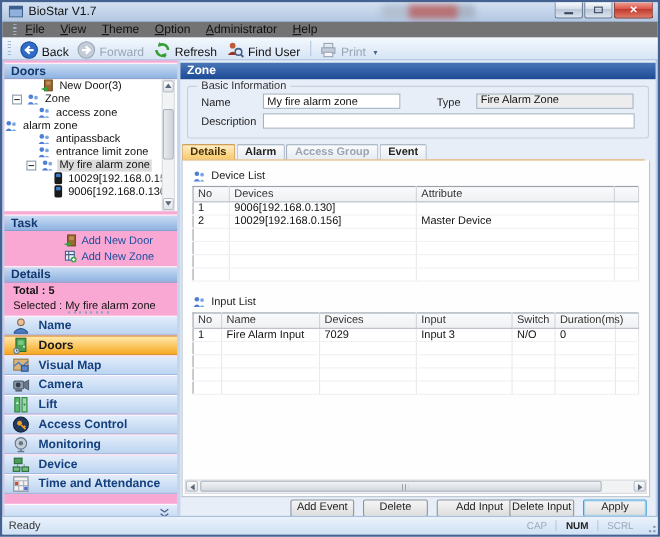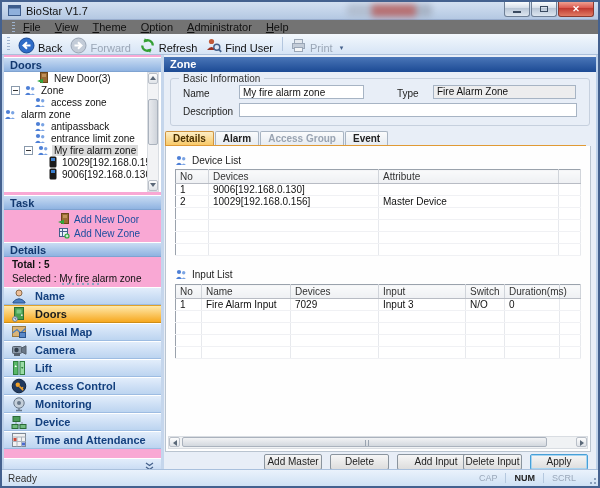--- a/index.html
+++ b/index.html
@@ -661,21 +661,21 @@
           <div class="hs-thumb">
               <div class="hs-grip"></div>
             </div>
           <div class="hs-arrow right">
               <div class="tri-right"></div>
             </div>
         </div>
       </div>
 
       <div class="btnrow">
-        <button class="btn" style="left:100px; width:58px;">Add Master</button>
+        <button class="btn" style="left:100px; width:58px;">Add Event</button>
         <button class="btn" style="left:166px; width:59px;">Delete Device</button>
         <button class="btn" style="left:233px; width:78px;">Add Input</button>
         <button class="btn" style="left:299px; width:59px;">Delete Input</button>
         <button class="btn default" style="left:366px; width:58px;">Apply</button>
       </div>
     </div>
   </div>
 
   <div class="statusbar">
     <span class="sb-left">Ready</span>

